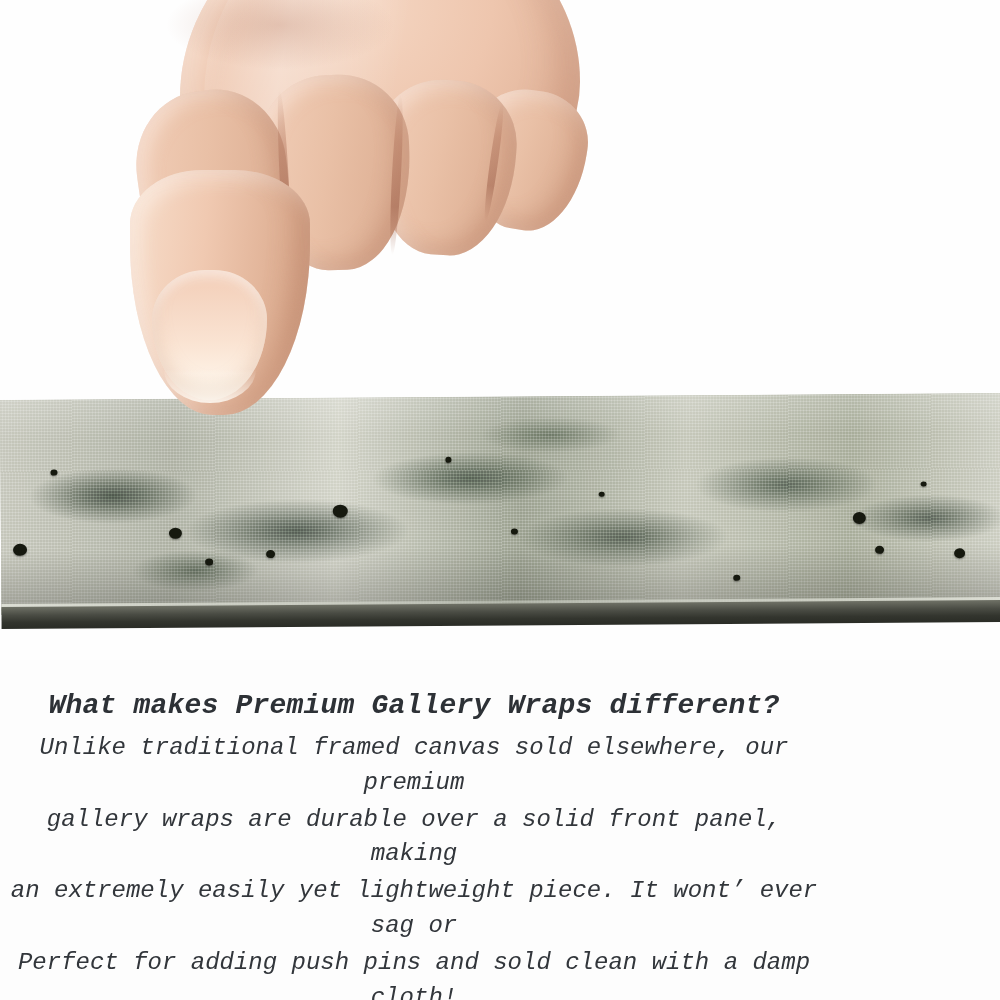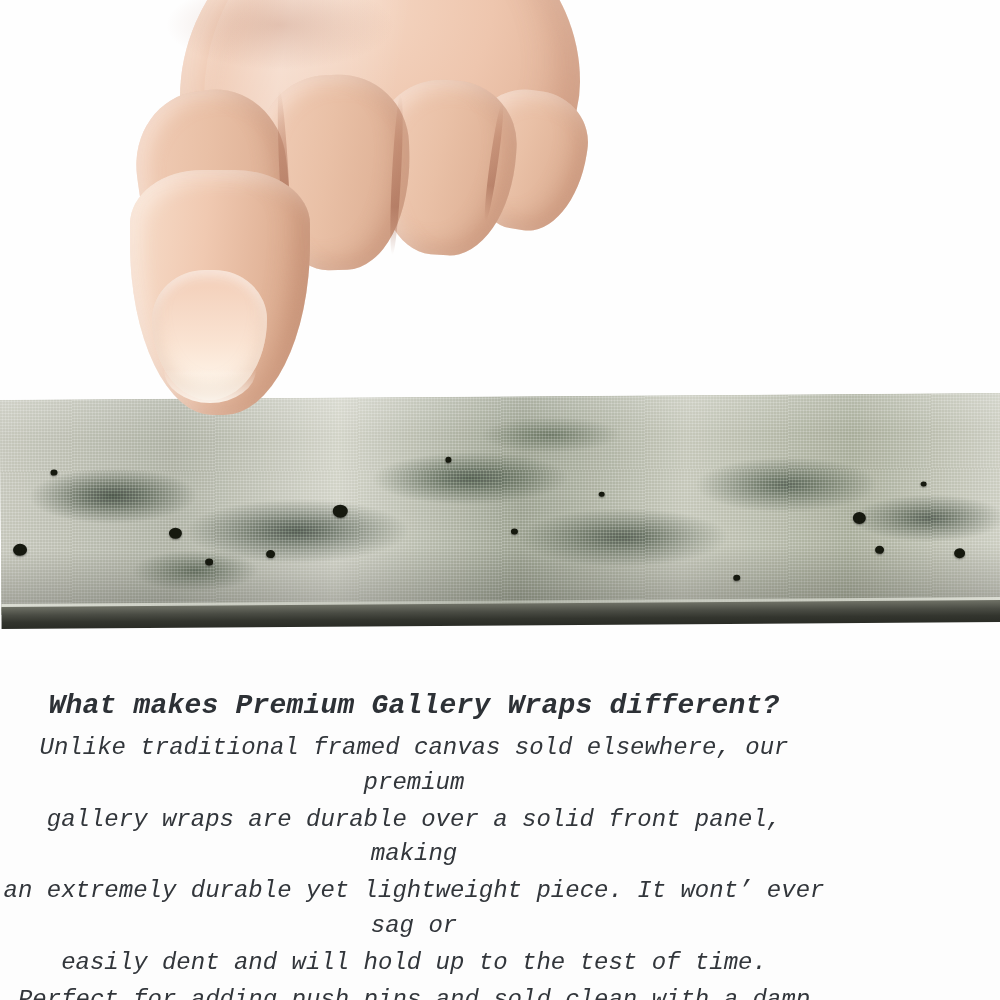--- a/index.html
+++ b/index.html
@@ -274,18 +274,17 @@
       </div>
       <div class="canvas-edge-hi"></div>
       <div class="canvas-edge-dark"></div>
     </div>
   </div>
 
   <div class="caption">
     <div class="caption-heading">What makes Premium Gallery Wraps different?</div>
     <p class="caption-line">Unlike traditional framed canvas sold elsewhere, our premium</p>
     <p class="caption-line">gallery wraps are durable over a solid front panel, making</p>
-    <p class="caption-line">an extremely durable yet lightweight piece. It wont’ ever sag or</p>
-    <p class="caption-line">easily dent and will hold up to the test of time.</p>
+    <p class="caption-line">an extremely easily yet lightweight piece. It wont’ ever sag or</p>
     <p class="caption-line">Perfect for adding push pins and sold clean with a damp cloth!</p>
   </div>
 
 </div>
 
 </body></html>

